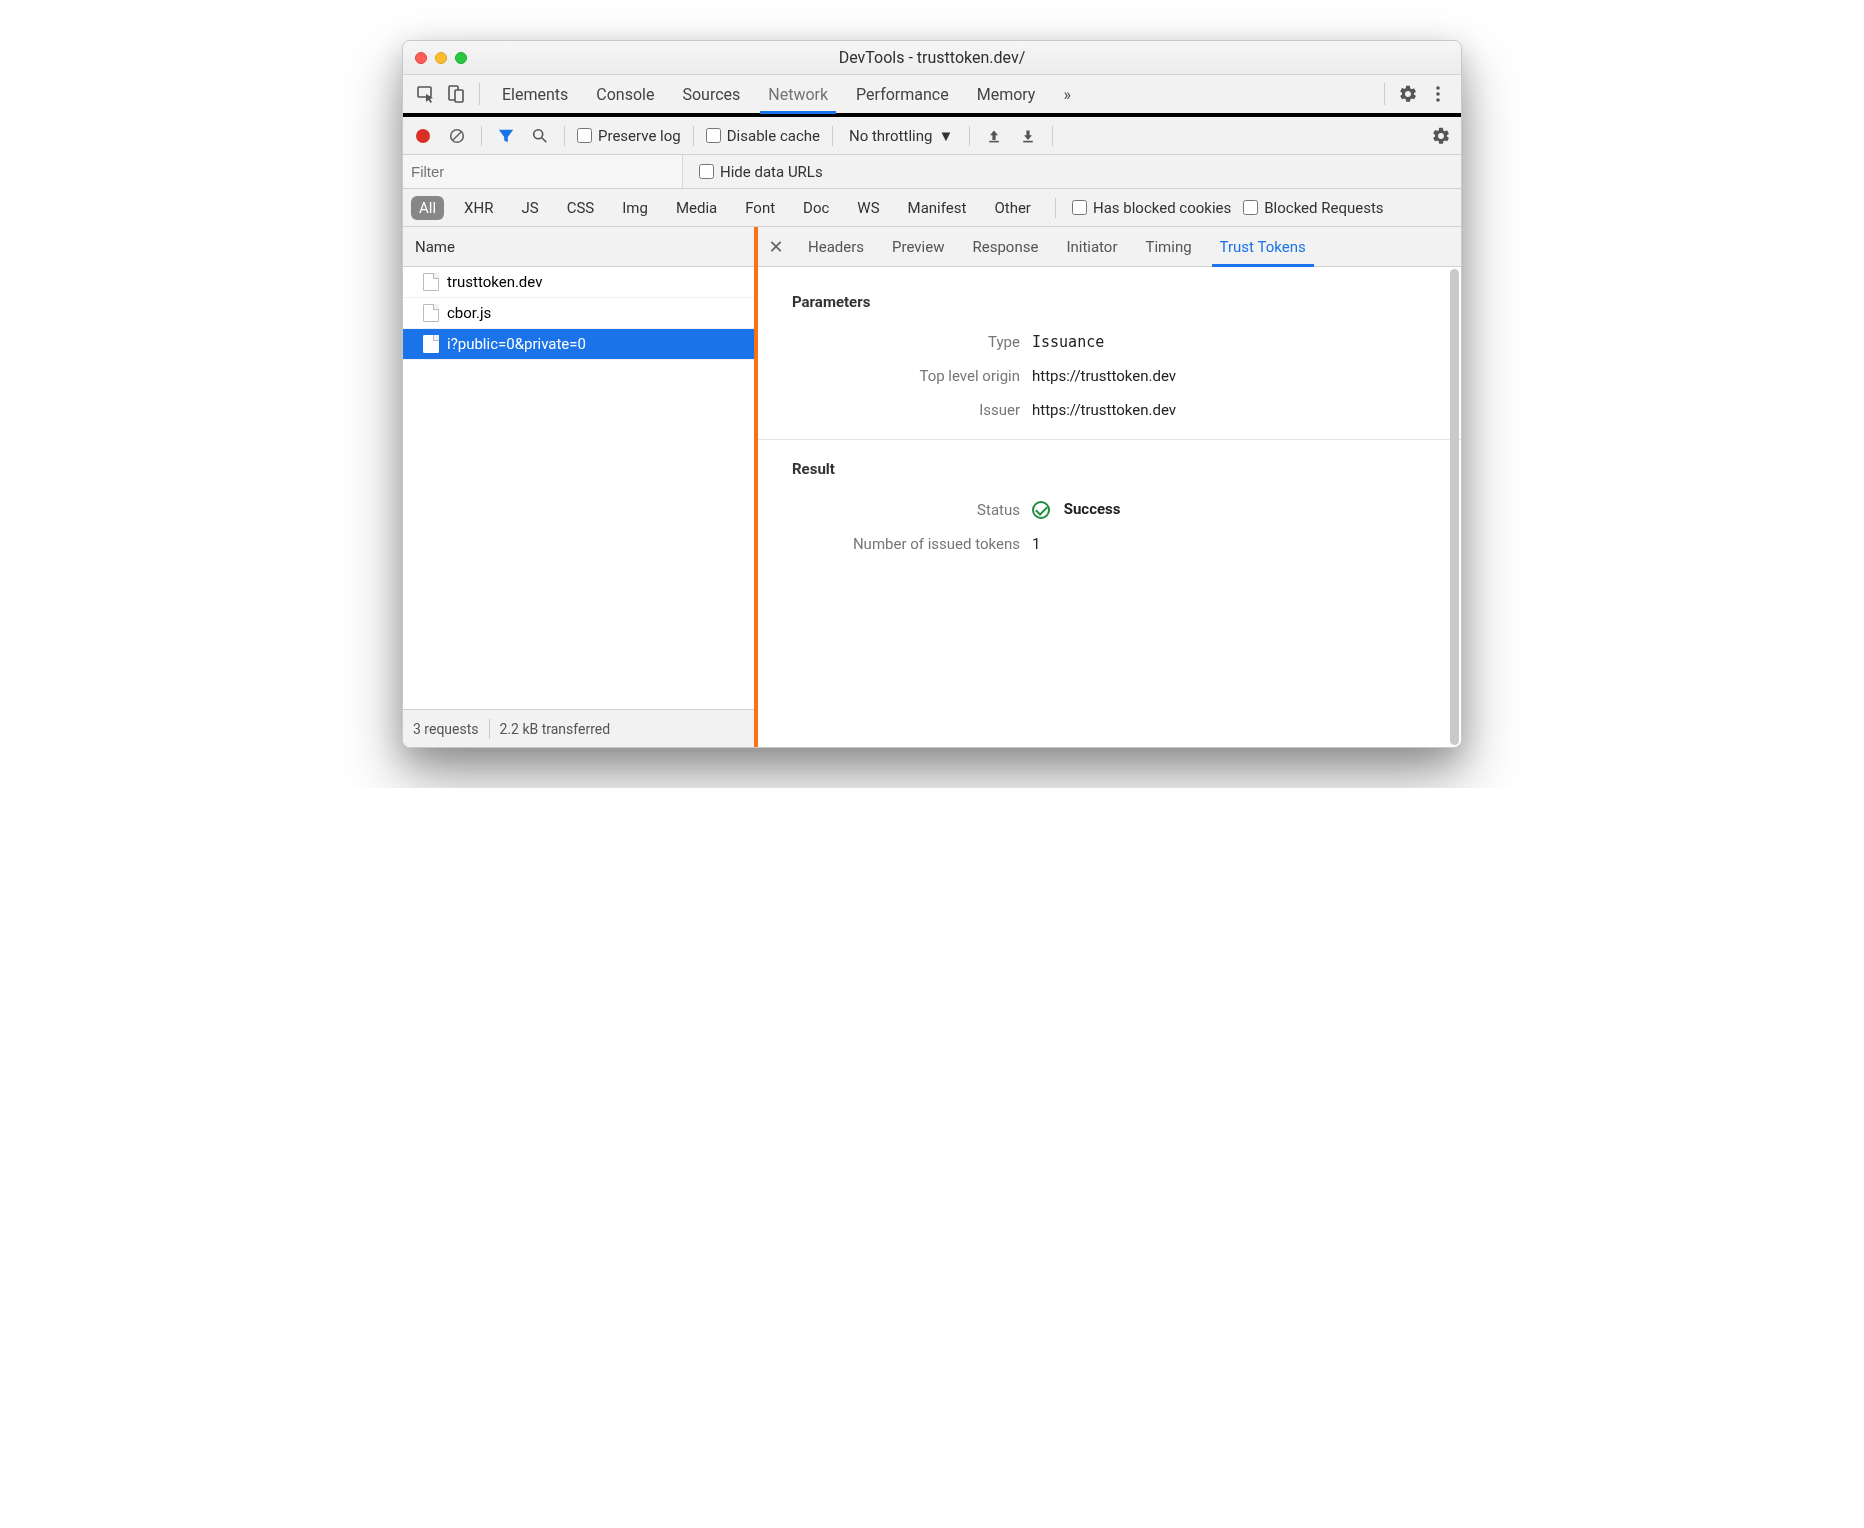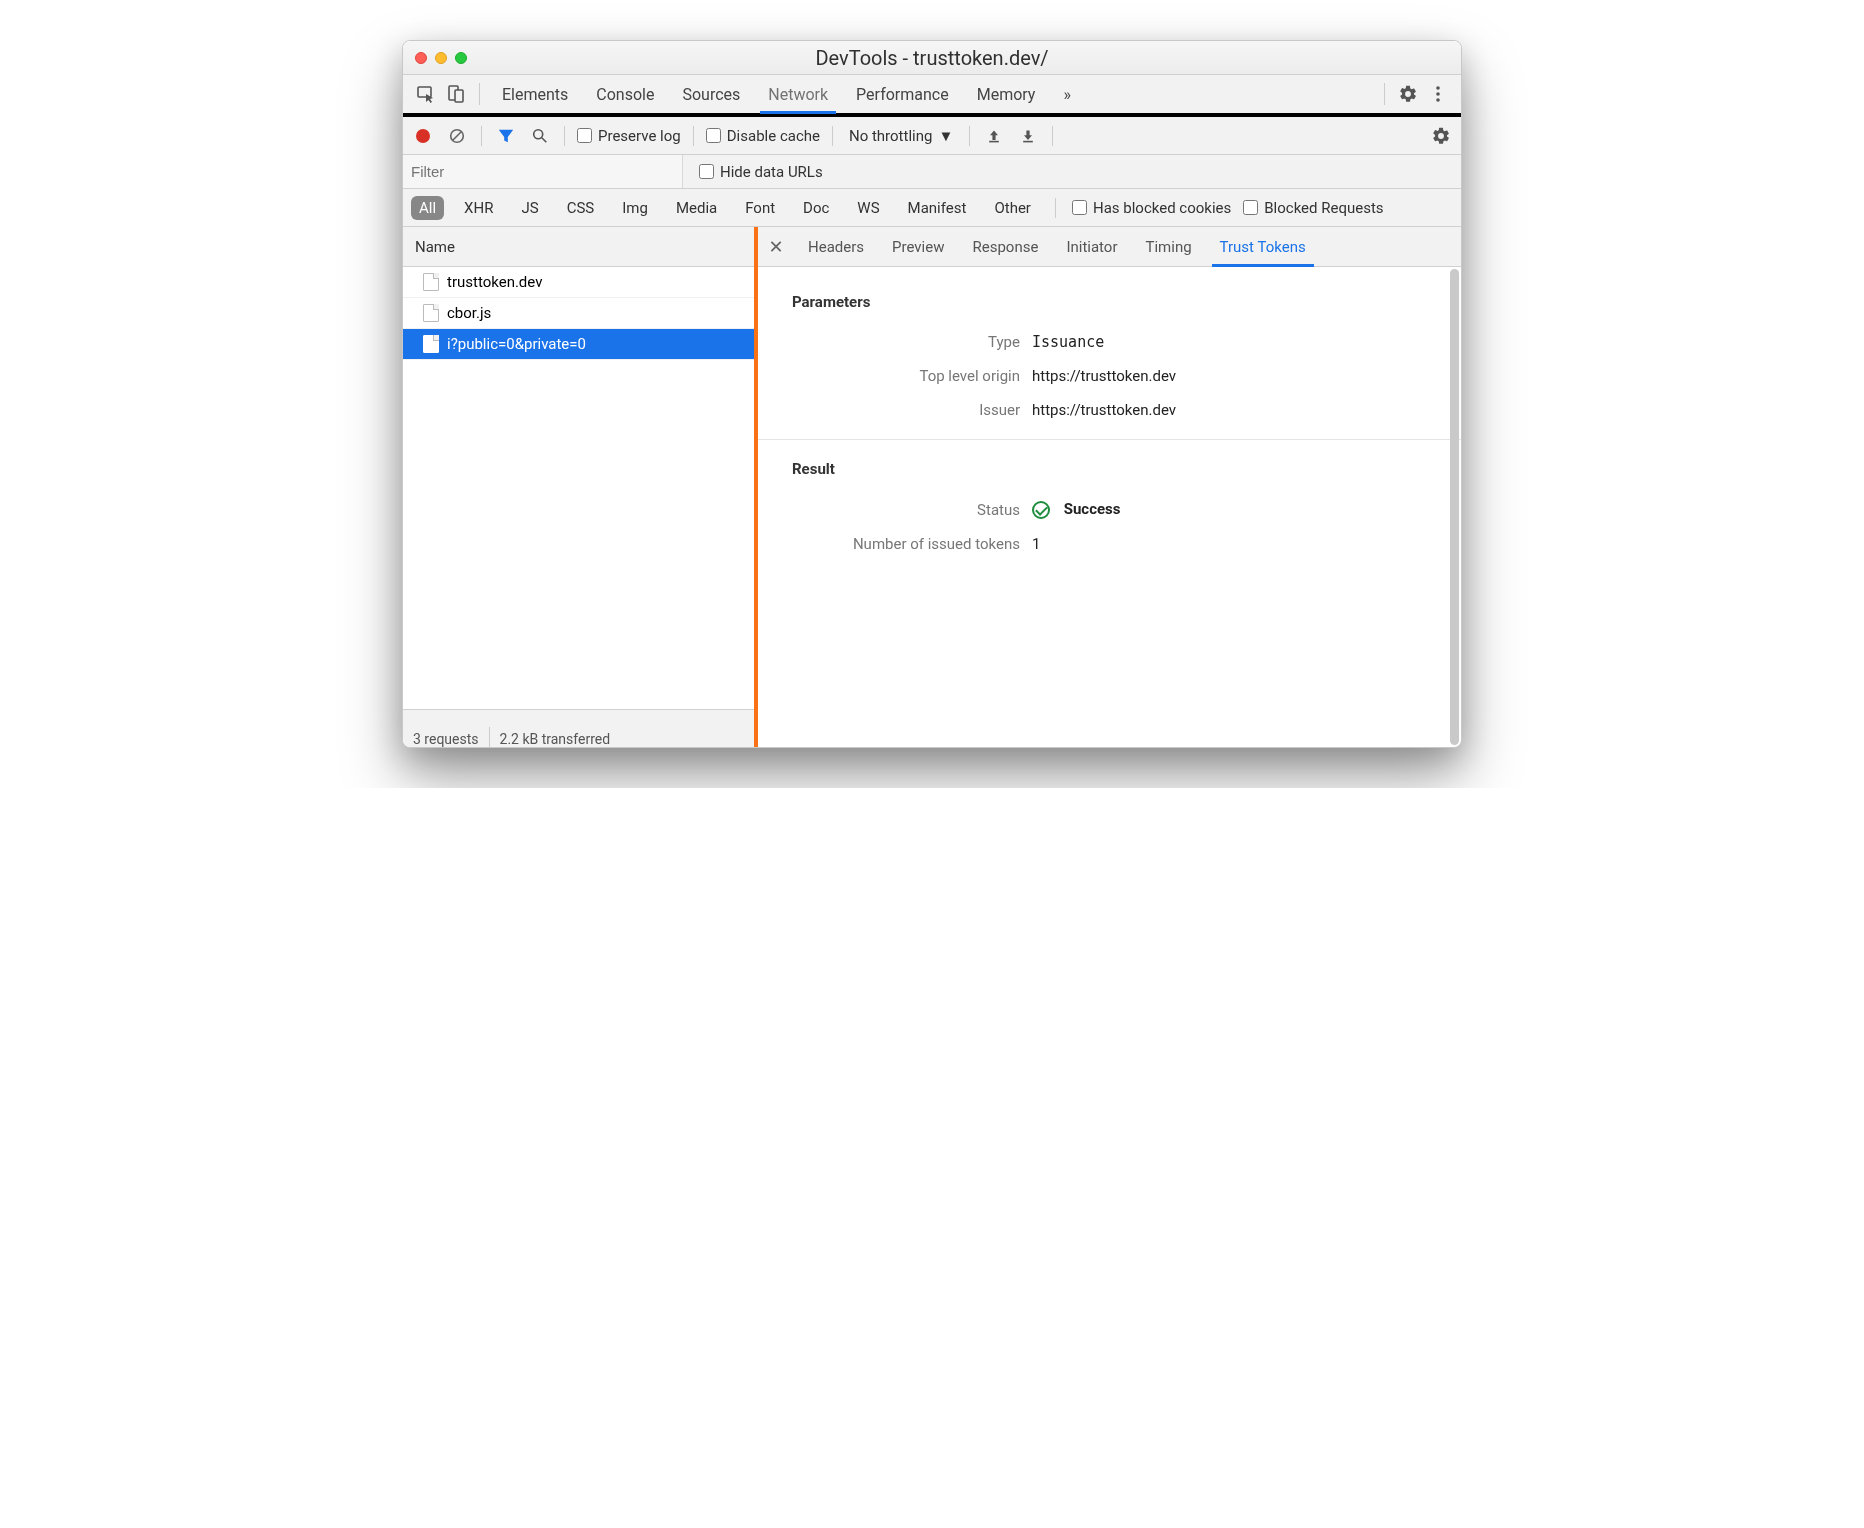--- a/index.html
+++ b/index.html
@@ -36,21 +36,21 @@
   .traffic .dot {
     width: 12px; height: 12px; border-radius: 50%;
   }
   .dot-close{background:#ff5f57;border:1px solid #e0443e;}
   .dot-min{background:#febc2e;border:1px solid #dea123;}
   .dot-max{background:#28c840;border:1px solid #1aad2c;}
   .title {
     position: absolute;
     left: 0; right: 0;
     text-align: center;
-    font-size: 20px;
+    font-size: 16px;
     color: #303030;
   }
   
   .tabstrip {
     display: flex;
     align-items: center;
     height: 42px;
     border-bottom: 4px solid #000000;
     background: #f2f2f2;
     padding: 0 8px;
@@ -227,21 +227,21 @@
   .req.selected {
     background: #1a73e8;
     color: #fff;
   }
   .req.selected .doc-ico { border-color:#fff; background:#fff; }
   .left-footer {
     height: 38px;
     border-top: 1px solid #d0d0d0;
     background: #f2f2f2;
     display: flex;
-    align-items: flex-end;
+    align-items: center;
     font-size: 14px;
     color: #555;
     padding: 0 10px;
     gap: 10px;
   }
   .left-footer .vsep{width:1px;height:20px;background:#ccc;}
   
   .right { flex: 1; display:flex; flex-direction:column; position:relative; }
   .detail-tabs {
     height: 40px;

